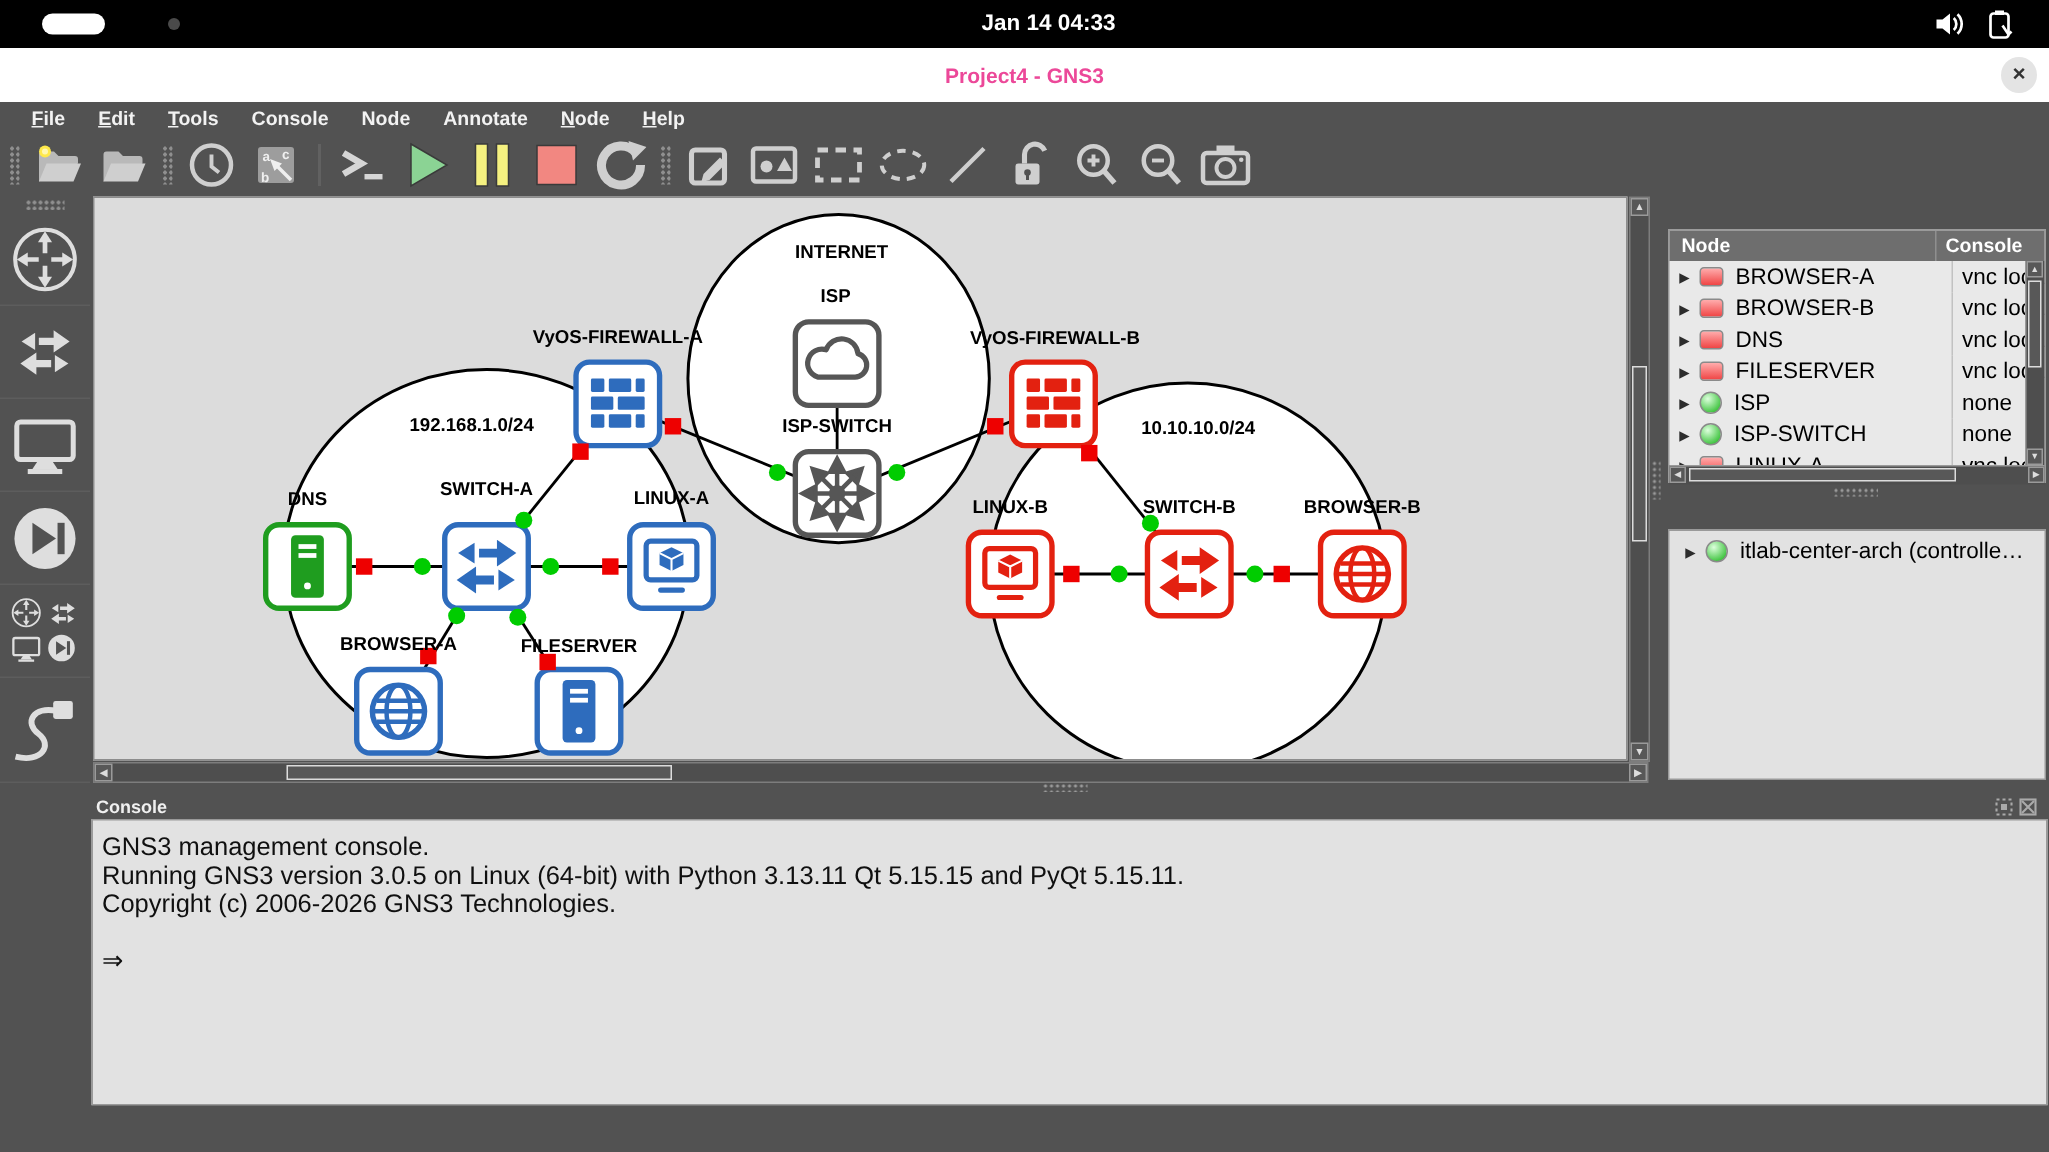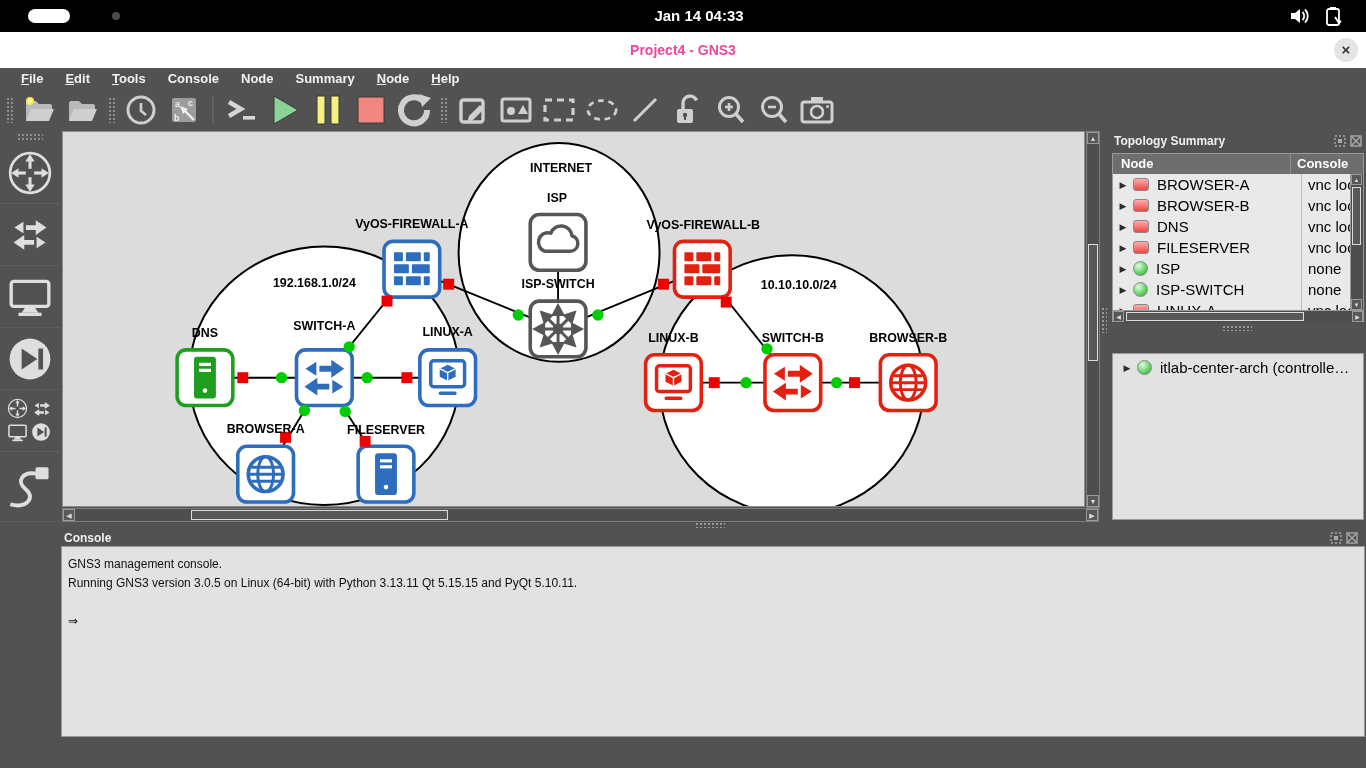--- a/index.html
+++ b/index.html
@@ -71,21 +71,21 @@
   .tbl-vscroll { position:absolute; right:0; top:20px; width:13px; height:136px; background:#4e4e4e; border-left:1px solid #9a9a9a; }
   .tbl-hscroll { position:relative; height:13px; background:#4e4e4e; border-top:1px solid #9a9a9a; }
 
   .servers-body { position:absolute; left:2px; top:222px; width:252px; height:167px; background:#e2e2e2; border:1px solid #9a9a9a; padding-top:5px; }
   .srow { display:flex; align-items:center; font-size:15px; padding-left:4px; }
   .srow .nm { white-space:nowrap; overflow:hidden; }
 
   
   .console-dock { position:absolute; left:60px; top:528px; width:1306px; height:209px; }
   .console-body { position:absolute; left:1px; top:18px; width:1304px; height:191px; background:#e2e2e2; border:1px solid #9a9a9a; padding:8px 0 0 6px; }
-  .cline { font-size:12px; color:#101010; line-height:19px; min-height:19px; white-space:pre-wrap; }
+  .cline { font-size:17px; color:#101010; line-height:19px; min-height:19px; white-space:pre-wrap; }
 
   .statusbar { position:absolute; left:0; bottom:0; width:1366px; height:31px; background:#525252; }
 </style>
 </head>
 <body>
 
 <svg width="0" height="0" style="position:absolute">
   <defs>
     <symbol id="i-server" viewBox="0 0 56 56">
       <rect x="17" y="7" width="22" height="42" rx="3" fill="currentColor"></rect>
@@ -203,21 +203,21 @@
   <div class="ttl">Project4 - GNS3</div>
   <div class="close">×</div>
 </div>
 
 <div class="menubar">
   <div class="mi mn">File</div>
   <div class="mi mn">Edit</div>
   <div class="mi mn">Tools</div>
   <div class="mi">Console</div>
   <div class="mi">Node</div>
-  <div class="mi">Summary</div>
+  <div class="mi">Annotate</div>
   <div class="mi mn">Node</div>
   <div class="mi mn">Help</div>
 </div>
 
 <div class="toolbar">
   <div class="handle-v"></div>
   <div class="tb">
     <svg width="32" height="30" viewBox="0 0 32 30">
       <path d="M3 26 V8 a2 2 0 0 1 2-2 h8 l3 3 h11 a2 2 0 0 1 2 2 v3" fill="#b9b9b9"></path>
       <polygon points="3,26 8,14 31,14 26,26" fill="#cfcfcf"></polygon>
@@ -495,33 +495,20 @@
 </div>
 <div class="scroll sc-v">
   <div class="sc-btn" style="left:0;top:0">▲</div>
   <div class="sc-thumb" style="left:1px; top:112px; width:10px; height:117px"></div>
   <div class="sc-btn" style="left:0;bottom:0">▼</div>
 </div>
 <div class="splitdots-h" style="left:695px; top:522px;"></div>
 <div class="splitdots-v" style="left:1101px; top:307px;"></div>
 
 <div class="dock">
-  <div class="panel-title">
-    <span>Topology Summary</span>
-    <span class="pt-icons">
-      <svg width="12" height="12" viewBox="0 0 12 12">
-          <rect x="1" y="1" width="10" height="10" fill="none" stroke="#aaa" stroke-width="1.4" stroke-dasharray="2 2"></rect>
-          <rect x="4" y="4" width="4" height="4" fill="#aaa"></rect>
-        </svg>
-      <svg width="12" height="12" viewBox="0 0 12 12">
-          <rect x="1" y="1" width="10" height="10" fill="none" stroke="#aaa" stroke-width="1.4"></rect>
-          <path d="M2 2 L10 10 M10 2 L2 10" stroke="#aaa" stroke-width="1.4"></path>
-        </svg>
-    </span>
-  </div>
   <div class="tbl" style="top:22px; height:169px">
     <div class="tbl-head">
       <div class="th-node">Node</div>
       <div class="th-console">Console</div>
     </div>
     <div class="rows-vp">
       <div class="trow">
         <span class="arr">▶</span>
         <span class="led" data-status="stopped"></span>
         <span class="nm">BROWSER-A</span>
@@ -594,19 +581,20 @@
           <rect x="4" y="4" width="4" height="4" fill="#aaa"></rect>
         </svg>
       <svg width="12" height="12" viewBox="0 0 12 12">
           <rect x="1" y="1" width="10" height="10" fill="none" stroke="#aaa" stroke-width="1.4"></rect>
           <path d="M2 2 L10 10 M10 2 L2 10" stroke="#aaa" stroke-width="1.4"></path>
         </svg>
     </span>
   </div>
   <div class="console-body">
     <div class="cline">GNS3 management console.</div>
-    <div class="cline">Running GNS3 version 3.0.5 on Linux (64-bit) with Python 3.13.11 Qt 5.15.15 and PyQt 5.10.11.</div>
+    <div class="cline">Running GNS3 version 3.0.5 on Linux (64-bit) with Python 3.13.11 Qt 5.15.15 and PyQt 5.15.11.</div>
+    <div class="cline">Copyright (c) 2006-2026 GNS3 Technologies.</div>
     <div class="cline"></div>
     <div class="cline">⇒</div>
   </div>
 </div>
 
 <div class="statusbar"></div>
 
 </body></html>

